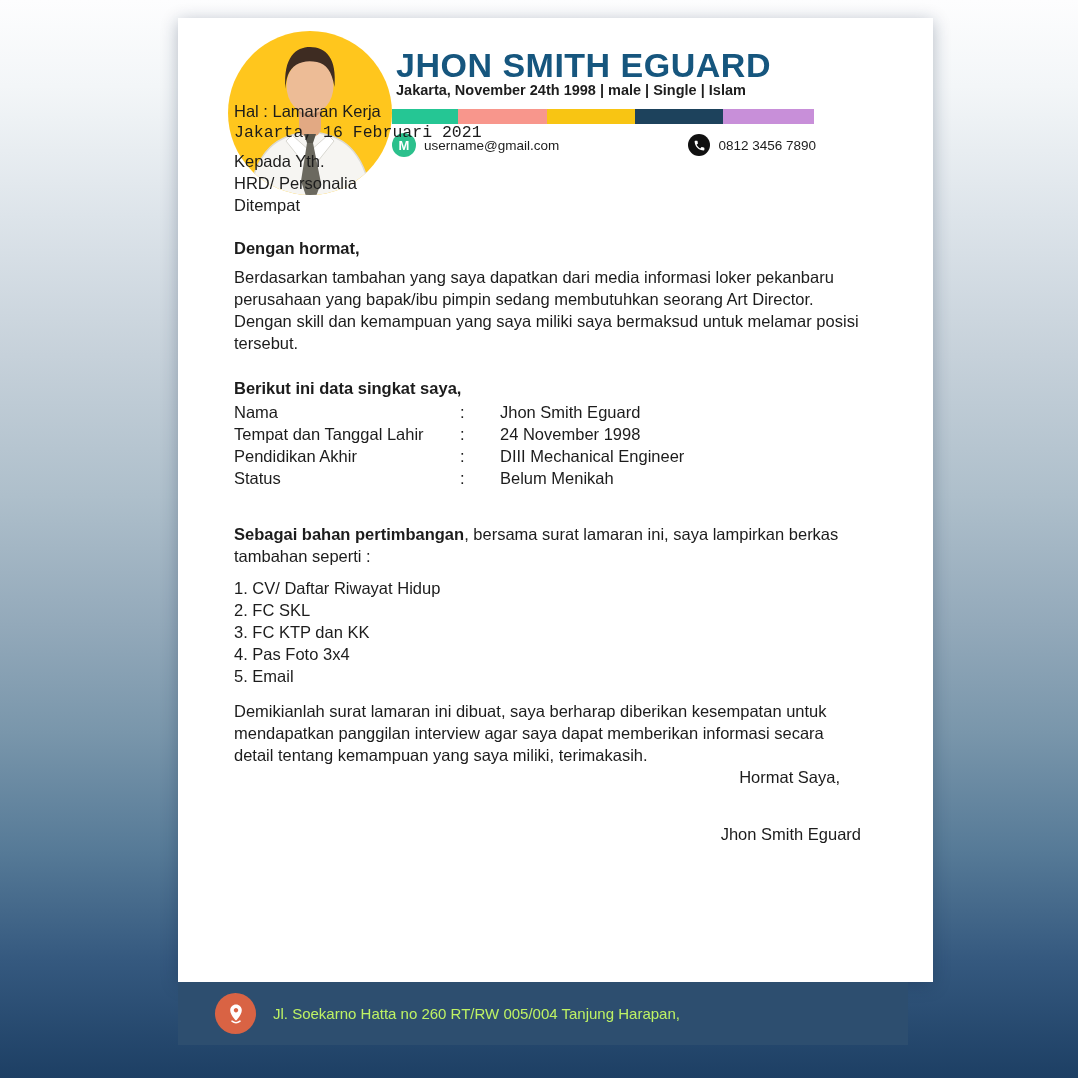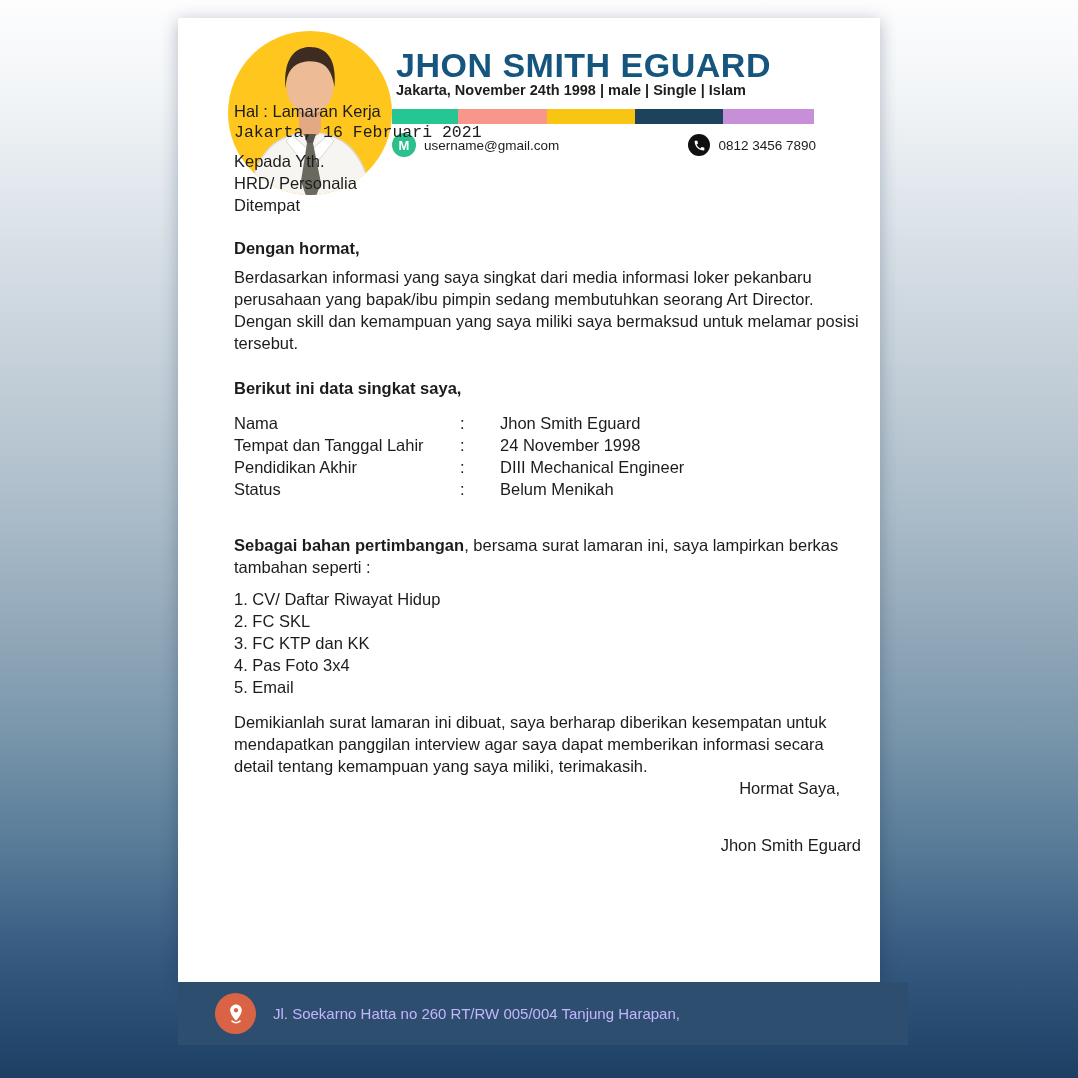--- a/index.html
+++ b/index.html
@@ -9,21 +9,21 @@
     overflow:hidden;
   }
   .canvas {
     position:relative; width:1078px; height:1078px;
     background: linear-gradient(180deg,
       #fdfdfe 0%, #f3f6f8 8%, #dde4ea 20%, #c6d1da 33%,
       #aebfcb 46%, #93a9ba 58%, #7996ab 68%, #567a97 79%,
       #35597f 89%, #1d3f64 100%);
   }
   .page {
-    position:absolute; left:178px; top:18px; width:702px; height:964px;
+    position:absolute; left:178px; top:18px; width:755px; height:964px;
     background:#ffffff; box-shadow:0 3px 16px rgba(15,35,65,.30);
   }
   
   .photo-wrap { position:absolute; left:50px; top:13px; width:164px; height:164px; }
   .person-name {
     position:absolute; left:218px; top:28px; font-size:34px; font-weight:bold;
     color:#16567E; letter-spacing:.5px; white-space:nowrap;
   }
   .person-subtitle {
     position:absolute; left:218px; top:64px; font-size:14.5px; font-weight:bold;
@@ -49,38 +49,38 @@
   .letter {
     position:absolute; left:56px; top:0; width:627px;
     font-size:16.5px; line-height:22px; color:#1c1c1c;
   }
   .subject-row { margin-top:82px; display:flex; justify-content:flex-start;flex-direction:column; }
   .subject-row .date { padding-right:8px;font-family:Liberation Mono, monospace; }
   .recipient { margin-top:6px; }
   .salutation { margin-top:21px; font-weight:bold; }
   .para-open { margin-top:7px; }
   .data-intro { margin-top:23px; font-weight:bold; }
-  .pd-table { margin-top:13px; }
+  .pd-table { margin-top:2px; }
   .pd-row { display:grid; grid-template-columns:226px 40px 1fr; }
   .attach-lead { margin-top:34px; }
   .attach-lead .lead-bold { font-weight:bold; }
   .attach-list { margin-top:10px; }
   .para-close { margin-top:13px; }
   .sign-off { text-align:right; padding-right:21px; }
   .signature-name { margin-top:35px; text-align:right; }
   
   .footer {
     position:absolute; left:178px; top:982px; width:730px; height:63px;
     background:#2D4E6F; display:flex; align-items:center;
   }
   .footer-icon {
     width:41px; height:41px; border-radius:50%; background:#D96344;
     margin-left:37px; flex:0 0 auto; display:flex; align-items:center; justify-content:center;
   }
-  .footer-address { margin-left:17px; color:#c4b5fd; font-size:15px; line-height:22px; }
+  .footer-address { margin-left:17px; color:#bef264; font-size:15px; line-height:22px; }
 </style>
 </head>
 <body>
 
 <div class="canvas">
   <div class="page">
 
     <div class="photo-wrap">
       <svg width="164" height="164" viewBox="0 0 164 164">
         <defs>
@@ -133,21 +133,21 @@
       <div class="subject-row">
         <span class="subject">Hal : Lamaran Kerja</span>
         <span class="date">Jakarta, 16 Februari 2021</span>
       </div>
       <div class="recipient">
         <div>Kepada Yth.</div>
         <div>HRD/ Personalia</div>
         <div>Ditempat</div>
       </div>
       <div class="salutation">Dengan hormat,</div>
-      <div class="para-open">Berdasarkan informasi yang saya singkat dari media informasi loker pekanbaru perusahaan yang bapak/ibu pimpin sedang membutuhkan seorang Art Director. Dengan skill dan kemampuan yang saya miliki saya bermaksud untuk melamar posisi tersebut.</div>
+      <div class="para-open">Berdasarkan tambahan yang saya dapatkan dari media informasi loker pekanbaru perusahaan yang bapak/ibu pimpin sedang membutuhkan seorang Art Director. Dengan skill dan kemampuan yang saya miliki saya bermaksud untuk melamar posisi tersebut.</div>
       <div class="data-intro">Berikut ini data singkat saya,</div>
 
       <div class="pd-table">
         <div class="pd-row">
           <span>Nama</span>
           <span>:</span>
           <span>Jhon Smith Eguard</span>
         </div>
         <div class="pd-row">
           <span>Tempat dan Tanggal Lahir</span>

